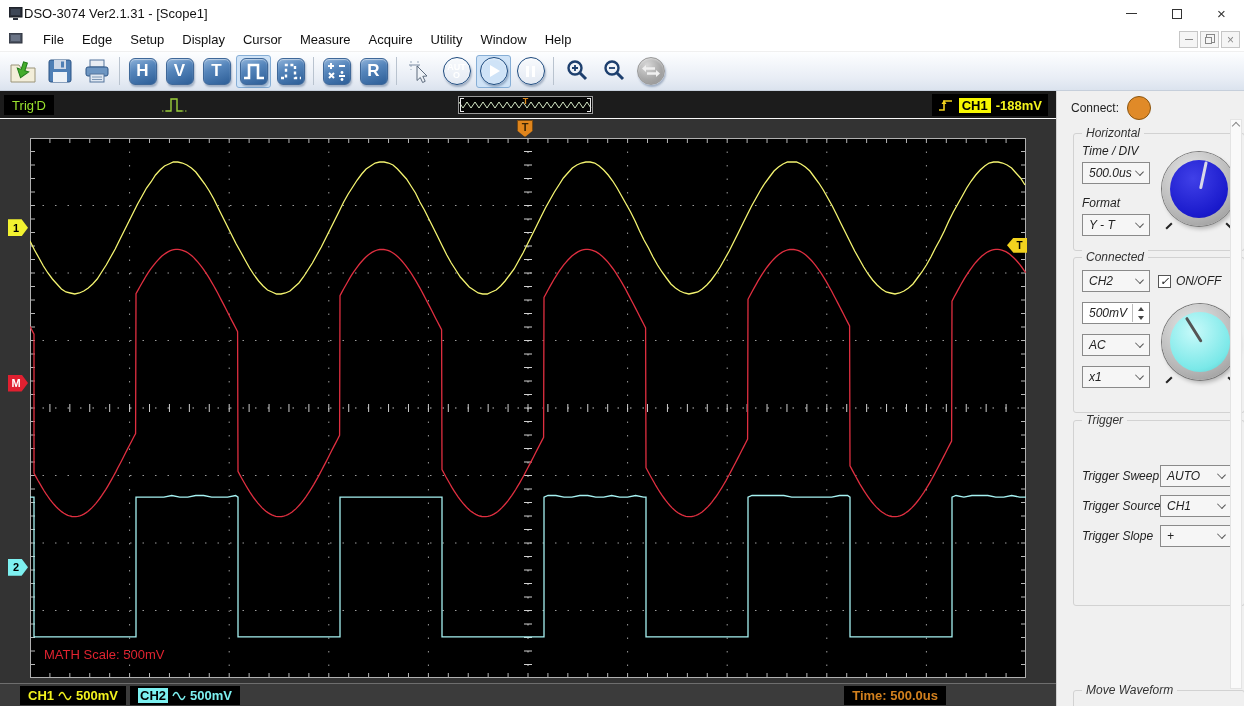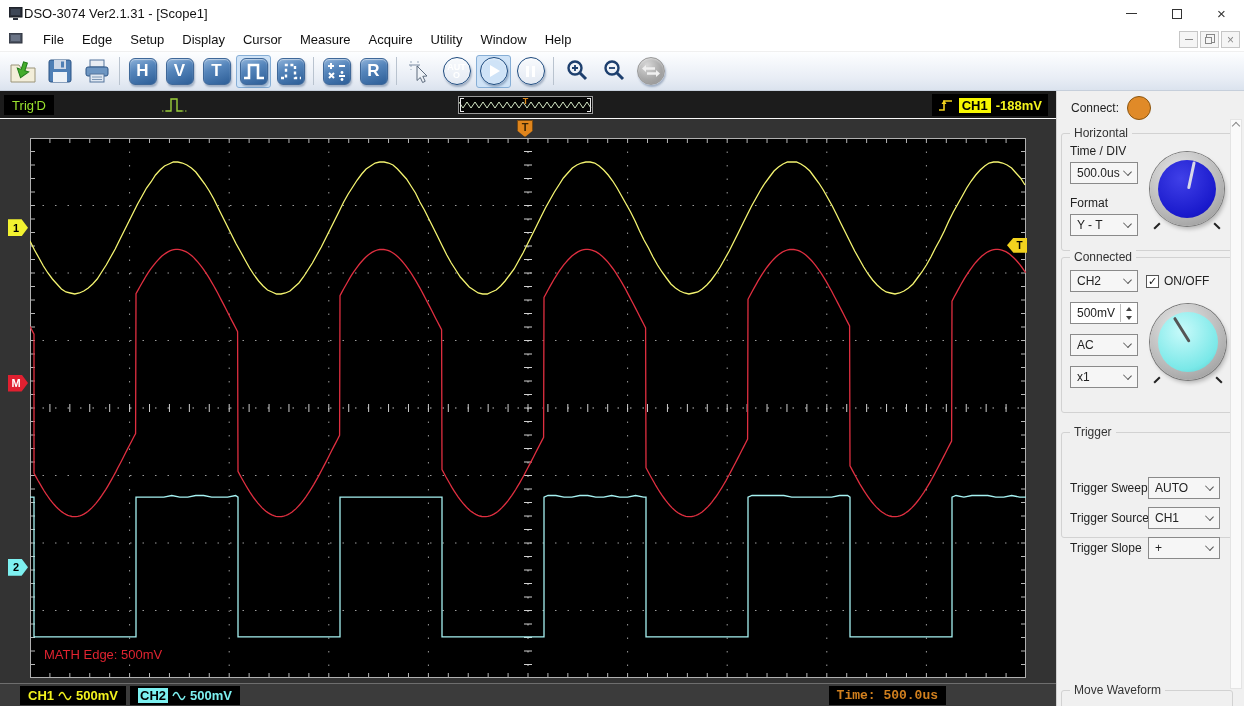--- a/index.html
+++ b/index.html
@@ -90,32 +90,32 @@
   .math-scale { position:absolute; left:44px; top:528px; color:#e02330; font-size:13px; }
 
   
   .chanbar { position:absolute; left:0; top:683px; width:1056px; height:23px; background:#3b3b3b;
     border-top:1px solid #6e6e6e; }
   .chan-box { position:absolute; top:2px; height:19px; background:#000; display:flex; align-items:center;
     padding:0 8px; gap:4px; font-size:13px; font-weight:bold; }
   .chan-ch1 { left:20px; color:#f2f21e; }
   .chan-ch2 { left:130px; color:#7df0f0; }
   .ch2-tag { background:#7df0f0; color:#000; padding:0 2px; }
-  .time-box { left:auto; right:110px; color:#d2801e;font-family:Liberation Mono, monospace; }
+  .time-box { left:auto; right:110px; color:#d2801e; }
 
   
   .rpanel { position:absolute; left:1056px; top:91px; width:188px; height:615px; background:#f0f0f0;
     border-left:1px solid #d0d0d0; overflow:hidden; font-size:12px; color:#222; }
   .connect-row { position:absolute; left:14px; top:5px; display:flex; align-items:center; gap:8px; }
   .connect-dot { width:24px; height:24px; border-radius:50%; background:#e08a28; border:1px solid #8a5510; }
-  .group { position:absolute; left:4px; width:172px; border:1px solid #d2d2d2; border-radius:3px; }
+  .group { position:absolute; left:16px; width:172px; border:1px solid #d2d2d2; border-radius:3px;font-style:italic; }
   .group-label { position:absolute; top:-8px; left:8px; background:#f0f0f0; padding:0 4px; font-size:12px; color:#333; }
   .g-horiz { top:42px; height:118px; }
   .g-vert { top:166px; height:156px; }
-  .g-trig { top:329px; height:106px;margin-top:12px; }
+  .g-trig { top:329px; height:186px; }
   .g-move { top:599px; height:40px; }
   .fld-label { position:absolute; left:8px; font-size:12px; color:#222; }
   .combo { position:absolute; left:8px; width:68px; height:22px; background:#f6f6f6;
     border:1px solid #8a8a8a; font-size:12px; display:flex; align-items:center; padding-left:6px; }
   .combo .chev { position:absolute; right:6px; top:7px; width:7px; height:7px; border-right:1px solid #555;
     border-bottom:1px solid #555; transform:rotate(45deg) scale(1,.8); transform-origin:center; margin-top:-2px; }
   .spin { position:absolute; left:8px; width:68px; height:22px; background:#fff; border:1px solid #8a8a8a;
     font-size:12px; display:flex; align-items:center; padding-left:6px; }
   .spin .btns { position:absolute; right:1px; top:1px; width:16px; height:18px; border-left:1px solid #bbb;
     display:flex; flex-direction:column; }
@@ -643,21 +643,21 @@
         <rect x="0.5" y="0.5" width="995" height="539" fill="none" stroke="#b0b0b0"></rect>
         <polyline points="0.0,103.0 4.5,112.0 9.0,120.0 13.4,128.0 17.9,135.0 22.4,141.0 26.9,146.0 31.4,151.0 35.9,154.0 40.3,155.0 44.8,156.0 49.3,155.0 53.8,153.0 58.3,150.0 62.7,146.0 67.2,141.0 71.7,134.0 76.2,127.0 80.7,119.0 85.2,111.0 89.6,102.0 94.1,93.0 98.6,84.0 103.1,75.0 107.6,66.0 112.1,58.0 116.5,50.0 121.0,44.0 125.5,37.0 130.0,32.0 134.5,28.0 138.9,26.0 143.4,24.0 147.9,24.0 152.4,25.0 156.9,27.0 161.4,30.0 165.8,34.0 170.3,40.0 174.8,46.0 179.3,53.0 183.8,61.0 188.2,70.0 192.7,79.0 197.2,88.0 201.7,97.0 206.2,106.0 210.7,114.0 215.1,122.0 219.6,130.0 224.1,137.0 228.6,143.0 233.1,148.0 237.5,152.0 242.0,154.0 246.5,156.0 251.0,156.0 255.5,155.0 260.0,153.0 264.4,149.0 268.9,145.0 273.4,139.0 277.9,132.0 282.4,125.0 286.8,117.0 291.3,109.0 295.8,100.0 300.3,91.0 304.8,82.0 309.3,73.0 313.7,64.0 318.2,56.0 322.7,49.0 327.2,42.0 331.7,36.0 336.1,31.0 340.6,28.0 345.1,25.0 349.6,24.0 354.1,24.0 358.6,25.0 363.0,27.0 367.5,31.0 372.0,36.0 376.5,41.0 381.0,48.0 385.5,55.0 389.9,64.0 394.4,72.0 398.9,81.0 403.4,90.0 407.9,99.0 412.3,108.0 416.8,117.0 421.3,125.0 425.8,132.0 430.3,139.0 434.8,144.0 439.2,149.0 443.7,152.0 448.2,155.0 452.7,156.0 457.2,156.0 461.6,154.0 466.1,152.0 470.6,148.0 475.1,143.0 479.6,137.0 484.1,131.0 488.5,123.0 493.0,115.0 497.5,106.0 502.0,97.0 506.5,88.0 510.9,79.0 515.4,70.0 519.9,62.0 524.4,54.0 528.9,47.0 533.4,40.0 537.8,35.0 542.3,30.0 546.8,27.0 551.3,25.0 555.8,24.0 560.2,24.0 564.7,25.0 569.2,28.0 573.7,32.0 578.2,37.0 582.7,43.0 587.1,50.0 591.6,58.0 596.1,66.0 600.6,74.0 605.1,83.0 609.6,93.0 614.0,102.0 618.5,110.0 623.0,119.0 627.5,127.0 632.0,134.0 636.4,140.0 640.9,146.0 645.4,150.0 649.9,153.0 654.4,155.0 658.9,156.0 663.3,155.0 667.8,154.0 672.3,151.0 676.8,147.0 681.3,142.0 685.7,136.0 690.2,129.0 694.7,121.0 699.2,113.0 703.7,104.0 708.2,95.0 712.6,86.0 717.1,77.0 721.6,68.0 726.1,60.0 730.6,52.0 735.0,45.0 739.5,39.0 744.0,33.0 748.5,29.0 753.0,26.0 757.5,24.0 761.9,24.0 766.4,24.0 770.9,26.0 775.4,29.0 779.9,33.0 784.3,39.0 788.8,45.0 793.3,52.0 797.8,60.0 802.3,68.0 806.8,77.0 811.2,86.0 815.7,95.0 820.2,104.0 824.7,113.0 829.2,121.0 833.7,129.0 838.1,136.0 842.6,142.0 847.1,147.0 851.6,151.0 856.1,154.0 860.5,155.0 865.0,156.0 869.5,155.0 874.0,153.0 878.5,150.0 883.0,146.0 887.4,140.0 891.9,134.0 896.4,127.0 900.9,119.0 905.4,110.0 909.8,102.0 914.3,93.0 918.8,83.0 923.3,74.0 927.8,66.0 932.3,58.0 936.7,50.0 941.2,43.0 945.7,37.0 950.2,32.0 954.7,28.0 959.1,25.0 963.6,24.0 968.1,24.0 972.6,25.0 977.1,27.0 981.6,30.0 986.0,35.0 990.5,40.0 995.0,47.0" fill="none" stroke="#f4f470" stroke-width="1.3"></polyline>
         <polyline points="0.0,359.1 4.0,359.1 4.0,498.8 106.0,498.8 106.0,359.1 110.0,359.1 117.9,359.1 125.9,359.1 133.9,359.1 141.8,357.5 149.8,359.1 157.8,359.1 165.7,357.5 173.7,357.5 181.7,359.1 189.6,359.1 197.6,359.1 205.6,357.5 208.0,359.1 208.0,498.8 310.0,498.8 310.0,359.1 314.0,359.1 321.9,359.1 329.9,359.1 337.9,359.1 345.8,359.1 353.8,359.1 361.8,359.1 369.7,359.1 377.7,359.1 385.7,359.1 393.6,359.1 401.6,359.1 409.6,359.1 412.0,359.1 412.0,498.8 514.0,498.8 514.0,359.1 518.0,357.5 525.9,357.5 533.9,359.1 541.9,359.1 549.8,357.5 557.8,357.5 565.8,359.1 573.7,359.1 581.7,357.5 589.7,359.1 597.6,359.1 605.6,357.5 613.6,359.1 616.0,359.1 616.0,498.8 718.0,498.8 718.0,359.1 722.0,357.5 729.9,357.5 737.9,357.5 745.9,357.5 753.8,357.5 761.8,359.1 769.8,359.1 777.7,359.1 785.7,359.1 793.7,359.1 801.7,359.1 809.6,357.5 817.6,357.5 820.0,359.1 820.0,498.8 922.0,498.8 922.0,359.1 926.0,357.5 933.9,359.1 941.9,357.5 949.9,357.5 957.8,357.5 965.8,359.1 973.8,359.1 981.7,357.5 989.7,359.1 996.0,359.1" fill="none" stroke="#a6f2f2" stroke-width="1.3"></polyline>
         <polyline points="0.0,188.6 2.0,192.4 4.0,196.2 4.0,335.2 6.0,338.9 8.0,342.5 10.0,345.9 12.0,349.3 13.9,352.5 15.9,355.6 17.9,358.5 19.9,361.3 21.9,363.9 23.9,366.3 25.9,368.5 27.9,370.5 29.9,372.3 31.9,373.9 33.9,375.3 35.9,376.4 37.8,377.3 39.8,378.0 41.8,378.5 43.8,378.7 45.8,378.6 47.8,378.3 49.8,377.8 51.8,377.1 53.8,376.1 55.8,374.9 57.8,373.5 59.8,371.8 61.8,369.9 63.7,367.9 65.7,365.6 67.7,363.1 69.7,360.5 71.7,357.7 73.7,354.7 75.7,351.6 77.7,348.3 79.7,344.9 81.7,341.4 83.7,337.8 85.7,334.1 87.6,330.3 89.6,326.5 91.6,322.7 93.6,318.8 95.6,314.8 97.6,310.9 99.6,307.0 101.6,303.2 103.6,299.3 105.6,295.6 106.0,155.7 108.0,152.1 110.0,148.5 112.0,145.0 114.0,141.6 115.9,138.3 117.9,135.2 119.9,132.2 121.9,129.4 123.9,126.8 125.9,124.3 127.9,122.1 129.9,120.0 131.9,118.1 133.9,116.5 135.9,115.1 137.9,113.9 139.8,112.9 141.8,112.2 143.8,111.7 145.8,111.4 147.8,111.4 149.8,111.6 151.8,112.1 153.8,112.8 155.8,113.7 157.8,114.8 159.8,116.2 161.8,117.8 163.8,119.6 165.7,121.7 167.7,123.9 169.7,126.3 171.7,128.9 173.7,131.7 175.7,134.6 177.7,137.7 179.7,140.9 181.7,144.3 183.7,147.8 185.7,151.4 187.7,155.0 189.6,158.8 191.6,162.6 193.6,166.4 195.6,170.3 197.6,174.2 199.6,178.2 201.6,182.1 203.6,185.9 205.6,189.8 207.6,193.6 208.0,333.4 210.0,337.1 212.0,340.7 214.0,344.2 216.0,347.7 217.9,350.9 219.9,354.1 221.9,357.1 223.9,360.0 225.9,362.6 227.9,365.1 229.9,367.4 231.9,369.6 233.9,371.5 235.9,373.2 237.9,374.6 239.9,375.9 241.8,376.9 243.8,377.7 245.8,378.3 247.8,378.6 249.8,378.7 251.8,378.5 253.8,378.1 255.8,377.5 257.8,376.6 259.8,375.5 261.8,374.2 263.8,372.6 265.8,370.9 267.7,368.9 269.7,366.7 271.7,364.4 273.7,361.8 275.7,359.1 277.7,356.2 279.7,353.1 281.7,349.9 283.7,346.6 285.7,343.1 287.7,339.6 289.7,335.9 291.6,332.2 293.6,328.4 295.6,324.6 297.6,320.7 299.6,316.8 301.6,312.8 303.6,308.9 305.6,305.1 307.6,301.2 309.6,297.4 310.0,157.6 312.0,153.9 314.0,150.2 316.0,146.7 318.0,143.2 319.9,139.9 321.9,136.7 323.9,133.7 325.9,130.8 327.9,128.1 329.9,125.5 331.9,123.2 333.9,121.0 335.9,119.0 337.9,117.3 339.9,115.8 341.9,114.4 343.8,113.4 345.8,112.5 347.8,111.9 349.8,111.5 351.8,111.4 353.8,111.5 355.8,111.8 357.8,112.4 359.8,113.2 361.8,114.2 363.8,115.5 365.8,117.0 367.8,118.7 369.7,120.6 371.7,122.8 373.7,125.1 375.7,127.6 377.7,130.3 379.7,133.2 381.7,136.2 383.7,139.3 385.7,142.6 387.7,146.1 389.7,149.6 391.7,153.2 393.6,156.9 395.6,160.7 397.6,164.6 399.6,168.4 401.6,172.3 403.6,176.2 405.6,180.2 407.6,184.0 409.6,187.9 411.6,191.7 412.0,331.6 414.0,335.3 416.0,339.0 418.0,342.5 420.0,346.0 421.9,349.4 423.9,352.6 425.9,355.7 427.9,358.6 429.9,361.3 431.9,363.9 433.9,366.3 435.9,368.5 437.9,370.6 439.9,372.4 441.9,373.9 443.9,375.3 445.8,376.4 447.8,377.4 449.8,378.0 451.8,378.5 453.8,378.7 455.8,378.6 457.8,378.3 459.8,377.8 461.8,377.1 463.8,376.1 465.8,374.9 467.8,373.4 469.8,371.8 471.7,369.9 473.7,367.8 475.7,365.5 477.7,363.1 479.7,360.4 481.7,357.6 483.7,354.6 485.7,351.5 487.7,348.2 489.7,344.8 491.7,341.3 493.7,337.7 495.6,334.0 497.6,330.3 499.6,326.4 501.6,322.6 503.6,318.7 505.6,314.8 507.6,310.9 509.6,307.0 511.6,303.1 513.6,299.3 514.0,159.4 516.0,155.7 518.0,152.0 520.0,148.4 522.0,144.9 523.9,141.5 525.9,138.3 527.9,135.1 529.9,132.2 531.9,129.4 533.9,126.7 535.9,124.3 537.9,122.0 539.9,120.0 541.9,118.1 543.9,116.5 545.9,115.1 547.8,113.9 549.8,112.9 551.8,112.2 553.8,111.7 555.8,111.4 557.8,111.4 559.8,111.6 561.8,112.1 563.8,112.8 565.8,113.7 567.8,114.9 569.8,116.2 571.8,117.9 573.7,119.7 575.7,121.7 577.7,123.9 579.7,126.4 581.7,129.0 583.7,131.7 585.7,134.7 587.7,137.8 589.7,141.0 591.7,144.4 593.7,147.9 595.7,151.4 597.6,155.1 599.6,158.9 601.6,162.7 603.6,166.5 605.6,170.4 607.6,174.3 609.6,178.2 611.6,182.1 613.6,186.0 615.6,189.9 616.0,329.7 618.0,333.5 620.0,337.2 622.0,340.8 624.0,344.3 625.9,347.7 627.9,351.0 629.9,354.2 631.9,357.2 633.9,360.0 635.9,362.7 637.9,365.2 639.9,367.5 641.9,369.6 643.9,371.5 645.9,373.2 647.9,374.7 649.9,375.9 651.8,376.9 653.8,377.7 655.8,378.3 657.8,378.6 659.8,378.7 661.8,378.5 663.8,378.1 665.8,377.5 667.8,376.6 669.8,375.5 671.8,374.2 673.8,372.6 675.7,370.8 677.7,368.9 679.7,366.7 681.7,364.3 683.7,361.7 685.7,359.0 687.7,356.1 689.7,353.0 691.7,349.8 693.7,346.5 695.7,343.1 697.7,339.5 699.7,335.8 701.6,332.1 703.6,328.3 705.6,324.5 707.6,320.6 709.6,316.7 711.6,312.8 713.6,308.9 715.6,305.0 717.6,301.1 718.0,161.3 720.0,157.5 722.0,153.8 724.0,150.1 726.0,146.6 727.9,143.1 729.9,139.8 731.9,136.6 733.9,133.6 735.9,130.7 737.9,128.0 739.9,125.5 741.9,123.1 743.9,121.0 745.9,119.0 747.9,117.2 749.9,115.7 751.9,114.4 753.8,113.3 755.8,112.5 757.8,111.9 759.8,111.5 761.8,111.4 763.8,111.5 765.8,111.8 767.8,112.4 769.8,113.2 771.8,114.3 773.8,115.5 775.8,117.0 777.7,118.8 779.7,120.7 781.7,122.8 783.7,125.1 785.7,127.7 787.7,130.4 789.7,133.2 791.7,136.2 793.7,139.4 795.7,142.7 797.7,146.1 799.7,149.7 801.7,153.3 803.6,157.0 805.6,160.8 807.6,164.6 809.6,168.5 811.6,172.4 813.6,176.3 815.6,180.2 817.6,184.1 819.6,188.0 820.0,327.8 822.0,331.6 824.0,335.4 826.0,339.0 828.0,342.6 829.9,346.1 831.9,349.4 833.9,352.6 835.9,355.7 837.9,358.6 839.9,361.4 841.9,364.0 843.9,366.4 845.9,368.6 847.9,370.6 849.9,372.4 851.9,374.0 853.9,375.3 855.8,376.5 857.8,377.4 859.8,378.0 861.8,378.5 863.8,378.7 865.8,378.6 867.8,378.3 869.8,377.8 871.8,377.1 873.8,376.1 875.8,374.8 877.8,373.4 879.7,371.7 881.7,369.9 883.7,367.8 885.7,365.5 887.7,363.0 889.7,360.4 891.7,357.5 893.7,354.6 895.7,351.4 897.7,348.2 899.7,344.8 901.7,341.3 903.7,337.6 905.6,334.0 907.6,330.2 909.6,326.4 911.6,322.5 913.6,318.6 915.6,314.7 917.6,310.8 919.6,306.9 921.6,303.0 922.0,163.2 924.0,159.3 926.0,155.6 928.0,151.9 930.0,148.3 931.9,144.8 933.9,141.4 935.9,138.2 937.9,135.1 939.9,132.1 941.9,129.3 943.9,126.7 945.9,124.2 947.9,122.0 949.9,119.9 951.9,118.1 953.9,116.4 955.9,115.0 957.8,113.8 959.8,112.9 961.8,112.2 963.8,111.7 965.8,111.4 967.8,111.4 969.8,111.6 971.8,112.1 973.8,112.8 975.8,113.7 977.8,114.9 979.8,116.3 981.7,117.9 983.7,119.7 985.7,121.7 987.7,124.0 989.7,126.4 991.7,129.0 993.7,131.8 995.7,134.7" fill="none" stroke="#e02f40" stroke-width="1.3"></polyline>
       </svg>
     <div class="tmark-top" style="left: 517.012px;">T</div>
     <div class="marker y" id="mk-ch1" style="top: 100.275px;">1</div>
     <div class="marker r" id="mk-math" style="top: 255.525px;">M</div>
     <div class="marker c" id="mk-ch2" style="top: 439.8px;">2</div>
     <div class="tmark-right" id="mk-tlevel" style="top: 118.825px;">T</div>
-    <div class="math-scale">MATH Edge:  500mV</div>
+    <div class="math-scale">MATH Scale:  500mV</div>
   </div>
 
   <div class="chanbar">
     <div class="chan-box chan-ch1">
       <span>CH1</span>
       <svg width="14" height="10" viewBox="0 0 14 10">
           <path d="M1 5 q3 -7 6 0 q3 7 6 0" fill="none" stroke="#f2f21e" stroke-width="1.4"></path>
         </svg>
       <span>500mV</span>
     </div>

